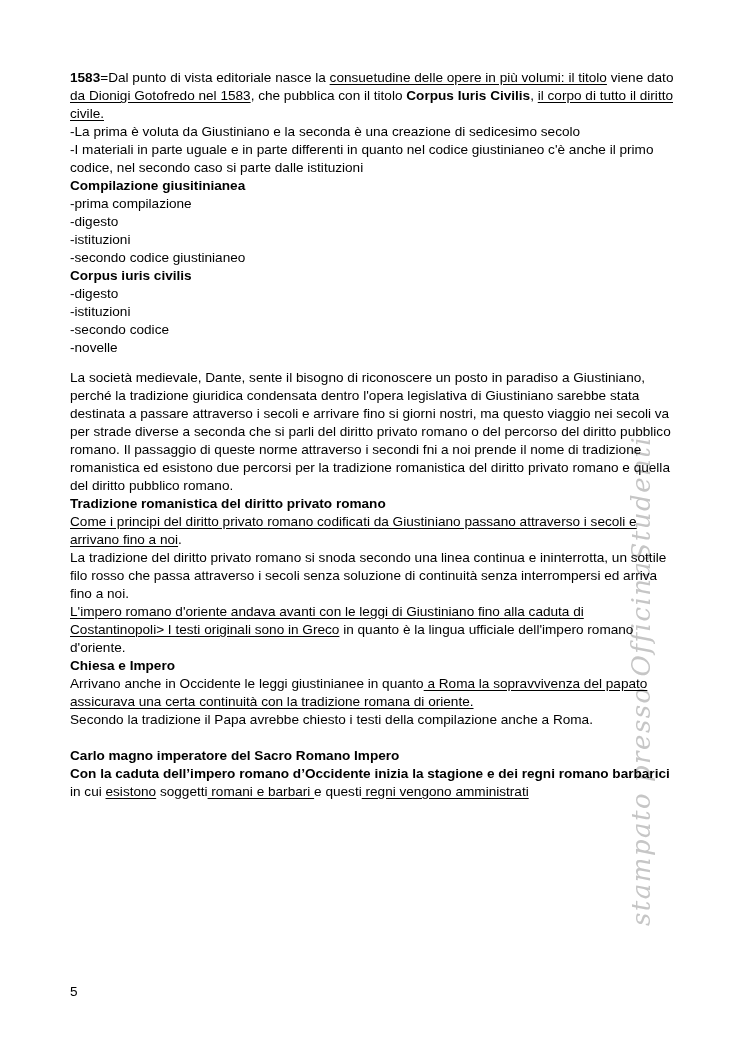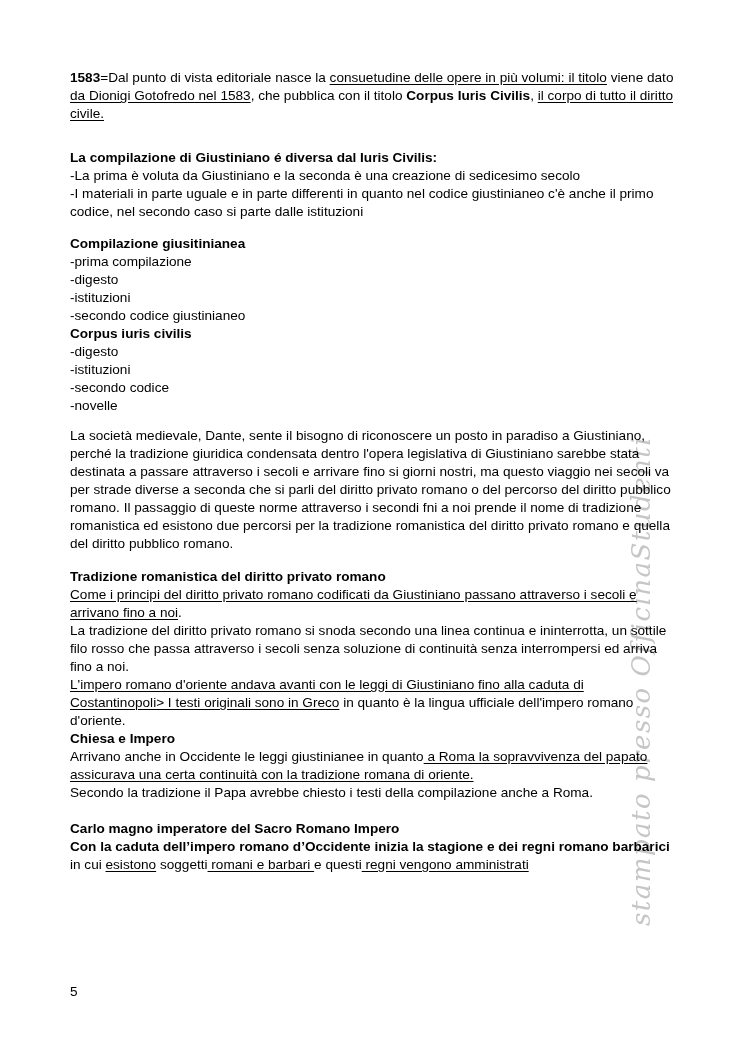--- a/index.html
+++ b/index.html
@@ -35,35 +35,34 @@
     font-size:13.6px;line-height:18px;
   }
 </style>
 </head>
 <body>
 
 <div class="page" style="color: rgb(0, 0, 0); background: rgb(255, 255, 255);">
   <div class="watermark" style="color: rgb(198, 198, 198);">stampato presso OfficinaStudenti</div>
   <div id="content">
       <p class="para"><span class="b">1583</span><span>=Dal punto di vista editoriale nasce la </span><span class="u">consuetudine delle opere in più volumi: il titolo</span><span> viene dato </span><span class="u">da Dionigi Gotofredo nel 1583</span><span>, che pubblica con il titolo </span><span class="b">Corpus Iuris Civilis</span><span>, </span><span class="u">il corpo di tutto il diritto civile.</span></p>
-      <p class="para" style="margin-top: 26px;"><span class="b">La compilazione di Giustiniano é diversa dal Iuris Civilis:</span></p>
       <p class="para"><span>-La prima è voluta da Giustiniano e la seconda è una creazione di sedicesimo secolo</span></p>
       <p class="para"><span>-I materiali in parte uguale e in parte differenti in quanto nel codice giustinianeo c'è anche il primo codice, nel secondo caso si parte dalle istituzioni</span></p>
-      <p class="para" style="margin-top: 14px;"><span class="b">Compilazione giusitinianea</span></p>
+      <p class="para" style=""><span class="b">Compilazione giusitinianea</span></p>
       <p class="para"><span>-prima compilazione</span></p>
       <p class="para"><span>-digesto</span></p>
       <p class="para"><span>-istituzioni</span></p>
       <p class="para"><span>-secondo codice giustinianeo</span></p>
       <p class="para"><span class="b">Corpus iuris civilis</span></p>
       <p class="para"><span>-digesto</span></p>
       <p class="para"><span>-istituzioni</span></p>
       <p class="para"><span>-secondo codice</span></p>
       <p class="para"><span>-novelle</span></p>
       <p class="para" style="margin-top: 12px;"><span>La società medievale, Dante, sente il bisogno di riconoscere un posto in paradiso a Giustiniano, perché la tradizione giuridica condensata dentro l'opera legislativa di Giustiniano sarebbe stata destinata a passare attraverso i secoli e arrivare fino si giorni nostri, ma questo viaggio nei secoli va per strade diverse a seconda che si parli del diritto privato romano o del percorso del diritto pubblico romano. Il passaggio di queste norme attraverso i secondi fni a noi prende il nome di tradizione romanistica ed esistono due percorsi per la tradizione romanistica del diritto privato romano e quella del diritto pubblico romano.</span></p>
-      <p class="para" style="margin-top: 15px;"><span class="b">Tradizione romanistica del diritto privato romano</span></p>
+      <p class="para" style=""><span class="b">Tradizione romanistica del diritto privato romano</span></p>
       <p class="para"><span class="u">Come i principi del diritto privato romano codificati da Giustiniano passano attraverso i secoli e arrivano fino a noi</span><span>.</span></p>
       <p class="para"><span>La tradizione del diritto privato romano si snoda secondo una linea continua e ininterrotta, un sottile filo rosso che passa attraverso i secoli senza soluzione di continuità senza interrompersi ed arriva fino a noi.</span></p>
       <p class="para"><span class="u">L'impero romano d'oriente andava avanti con le leggi di Giustiniano fino alla caduta di Costantinopoli&gt; I testi originali sono in Greco</span><span> in quanto è la lingua ufficiale dell'impero romano d'oriente.</span></p>
       <p class="para" style=""><span class="b">Chiesa e Impero</span></p>
       <p class="para"><span>Arrivano anche in Occidente le leggi giustinianee in quanto</span><span class="u"> a Roma la sopravvivenza del papato assicurava una certa continuità con la tradizione romana di oriente.</span></p>
       <p class="para"><span>Secondo la tradizione il Papa avrebbe chiesto i testi della compilazione anche a Roma.</span></p>
       <p class="para" style="margin-top: 18px;"><span class="b">Carlo magno imperatore del Sacro Romano Impero</span></p>
       <p class="para"><span class="b">Con la caduta dell’impero romano d’Occidente inizia la stagione e dei regni romano barbarici</span><span> in cui </span><span class="u">esistono</span><span> soggetti</span><span class="u"> romani e barbari </span><span>e questi</span><span class="u"> regni vengono amministrati</span></p>
     </div>
   <div class="pagenum">5</div>

